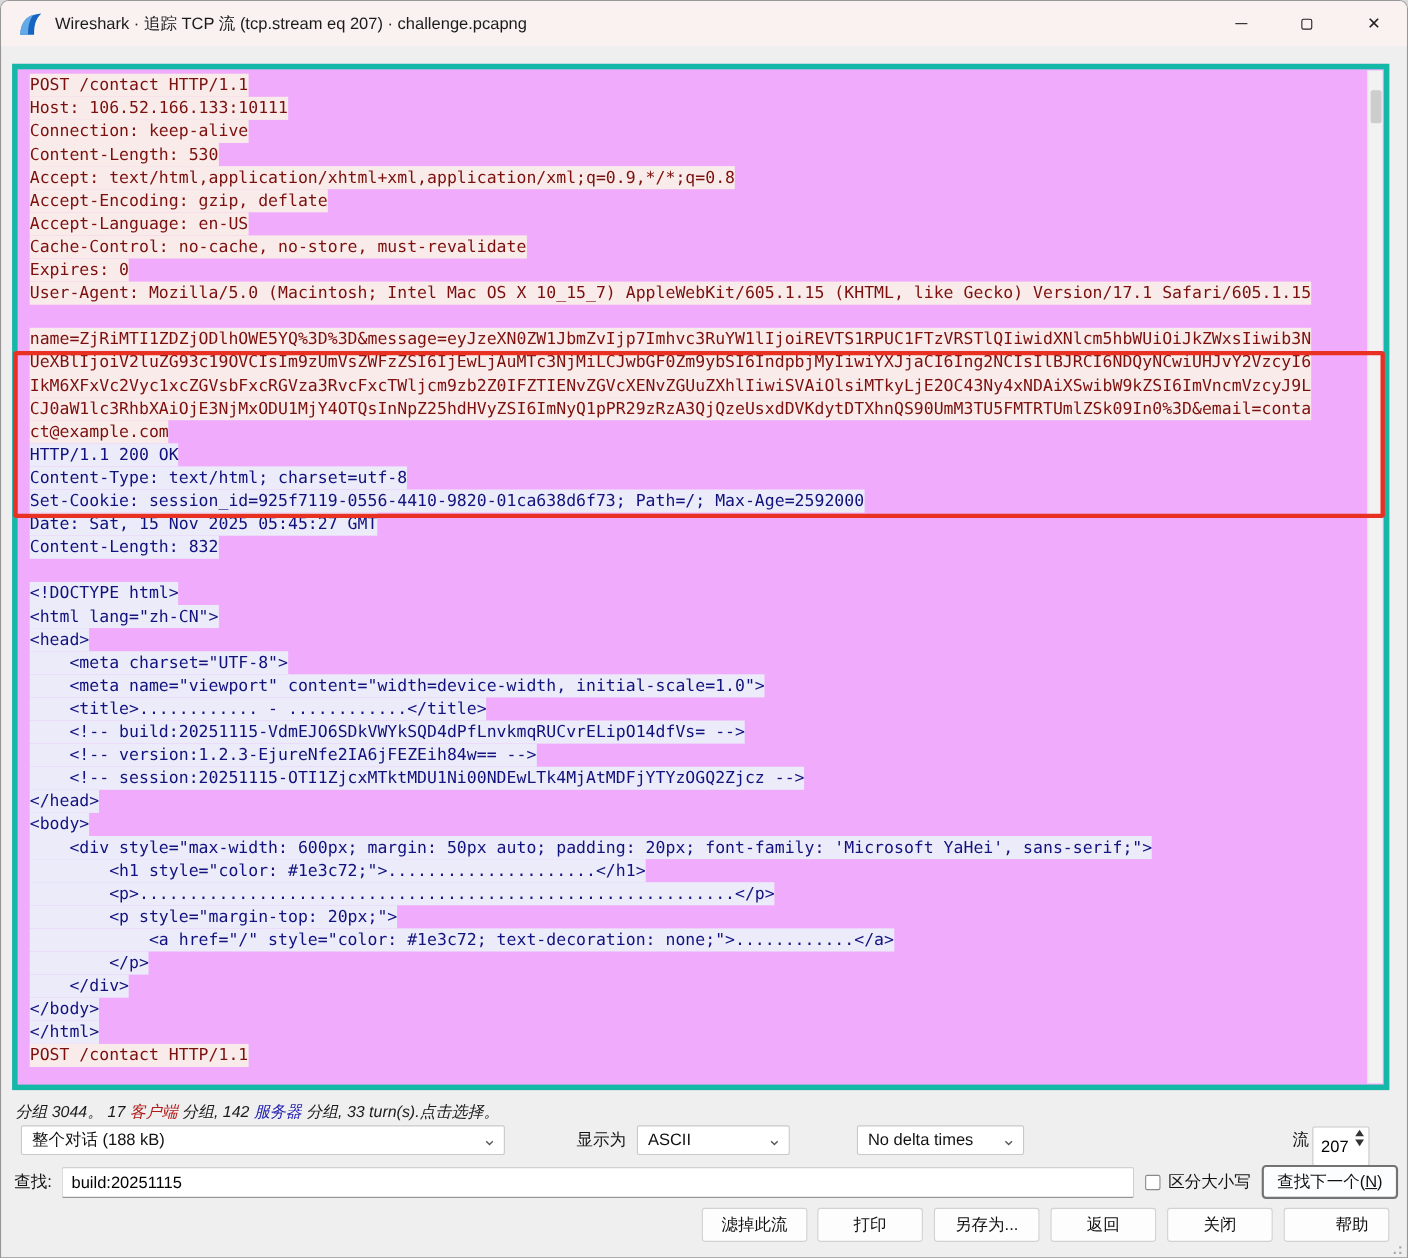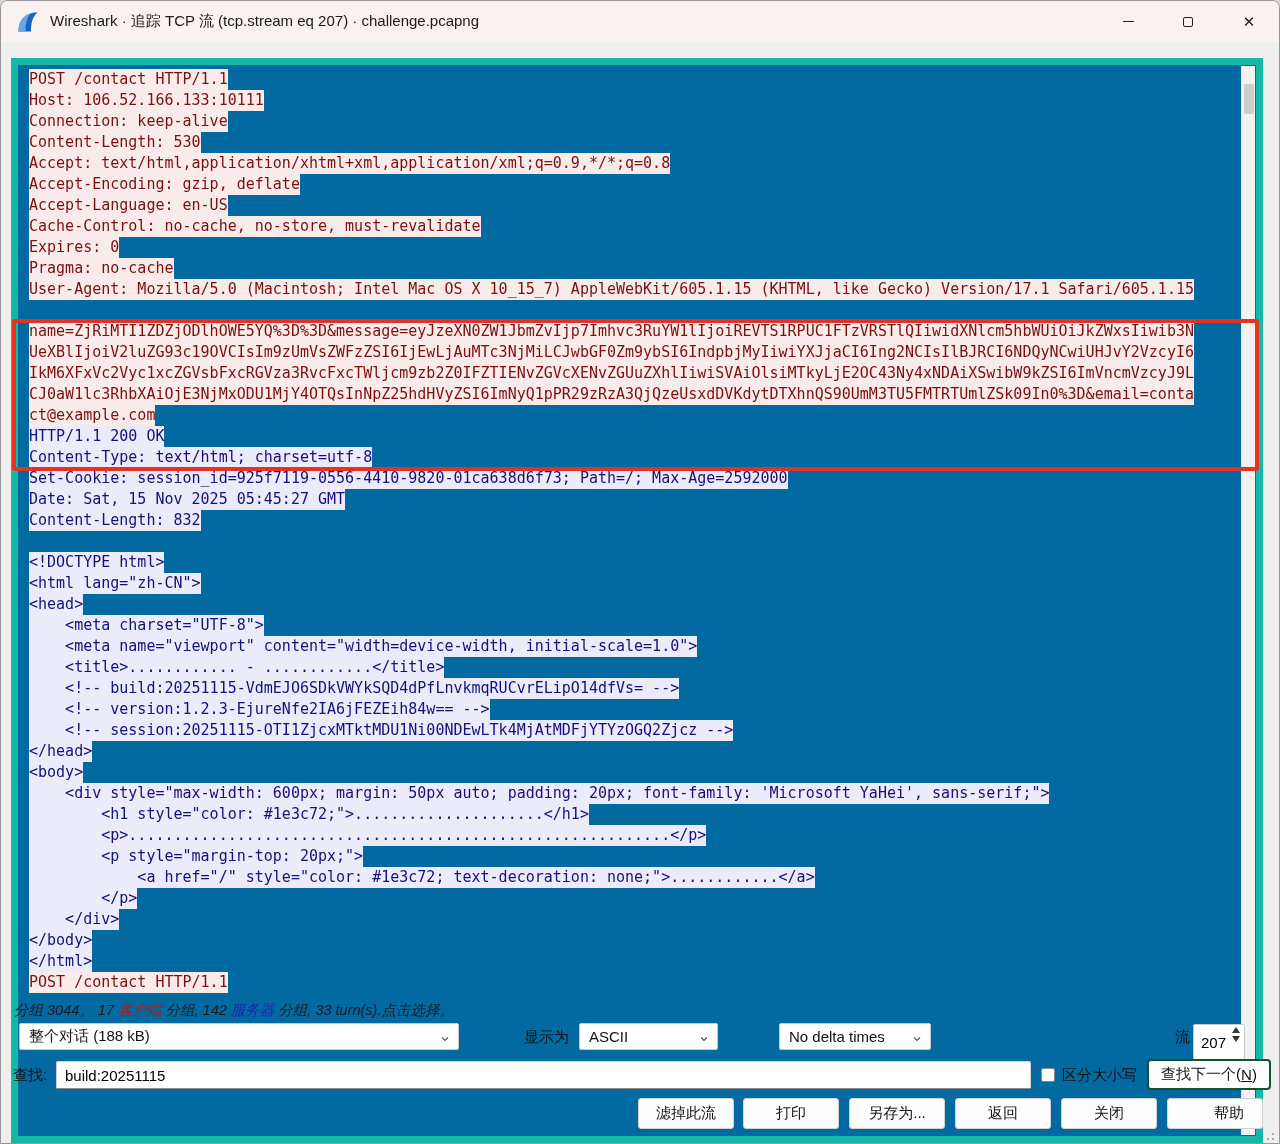--- a/index.html
+++ b/index.html
@@ -25,22 +25,22 @@
   }
   .win-btn.min  { left:1104px; }
   .win-btn.max  { left:1164px; }
   .win-btn.close{ left:1225px; }
   .glyph-min { width:11px; height:1px; background:#222; }
   .glyph-max { width:10px; height:10px; border:1px solid #222; border-radius:2px; }
   .glyph-close { font-size:15px; line-height:1; }
 
   
   .content {
-    position:absolute; left:10px; top:57px; width:1252px; height:1085px;
-    background:#0369a1; border:7px solid #14b8a6; overflow:hidden;
+    position:absolute; left:10px; top:57px; width:1252px; height:933px;
+    background:#f0abfc; border:5px solid #14b8a6; overflow:hidden;
     padding:4px 16px 0 11px;
   }
   .ln {
     height:21px; font-family:"DejaVu Sans Mono","Liberation Mono",monospace;
     font-size:15px; line-height:21px; white-space:pre;
   }
   .ln span { display:inline-block; height:21px; }
   .ln.client span { background:#f9ebe9; color:#7b100e; }
   .ln.server span { background:#ebebf9; color:#12127e; }
 
@@ -96,21 +96,21 @@
     font-size:15px; padding:0 8px; font-family:"Liberation Sans","DejaVu Sans",sans-serif;
     color:#000; background:#fff; outline:none;
   }
   .case-box {
     position:absolute; left:1040px; top:1067px; width:14px; height:14px;
     background:#fff; border:1px solid #8a8a8a; border-radius:2px;
   }
   .case-label { left:1061px; top:1060px; line-height:28px; }
   .find-next-btn {
     position:absolute; left:1146px; top:1058px; width:124px; height:31px;
-    background:#fbfdff; border:2px solid #14532d; border-radius:4px;
+    background:#fbfdff; border:2px solid #737373; border-radius:4px;
     font-size:15px; color:#111; display:flex; align-items:center; justify-content:center;
   }
   .find-next-btn u { text-decoration:underline; }
 
   
   .btn {
     position:absolute; top:1097px; height:31px; width:96px;
     background:#fdfdfd; border:1px solid #d2d2d2; border-radius:3px;
     font-size:15px; color:#111; display:flex; align-items:center; justify-content:center;text-align:right;
   }
@@ -154,21 +154,20 @@
   <div class="content" id="stream-pane">
     <div class="ln client"><span>POST /contact HTTP/1.1</span></div>
       <div class="ln client"><span>Host: 106.52.166.133:10111</span></div>
       <div class="ln client"><span>Connection: keep-alive</span></div>
       <div class="ln client"><span>Content-Length: 530</span></div>
       <div class="ln client"><span>Accept: text/html,application/xhtml+xml,application/xml;q=0.9,*/*;q=0.8</span></div>
       <div class="ln client"><span>Accept-Encoding: gzip, deflate</span></div>
       <div class="ln client"><span>Accept-Language: en-US</span></div>
       <div class="ln client"><span>Cache-Control: no-cache, no-store, must-revalidate</span></div>
       <div class="ln client"><span>Expires: 0</span></div>
-      <div class="ln client"><span>Pragma: no-cache</span></div>
       <div class="ln client"><span>User-Agent: Mozilla/5.0 (Macintosh; Intel Mac OS X 10_15_7) AppleWebKit/605.1.15 (KHTML, like Gecko) Version/17.1 Safari/605.1.15</span></div>
       <div class="ln blank"></div>
       <div class="ln client"><span>name=ZjRiMTI1ZDZjODlhOWE5YQ%3D%3D&amp;message=eyJzeXN0ZW1JbmZvIjp7Imhvc3RuYW1lIjoiREVTS1RPUC1FTzVRSTlQIiwidXNlcm5hbWUiOiJkZWxsIiwib3N</span></div>
       <div class="ln client"><span>UeXBlIjoiV2luZG93c19OVCIsIm9zUmVsZWFzZSI6IjEwLjAuMTc3NjMiLCJwbGF0Zm9ybSI6IndpbjMyIiwiYXJjaCI6Ing2NCIsIlBJRCI6NDQyNCwiUHJvY2VzcyI6</span></div>
       <div class="ln client"><span>IkM6XFxVc2Vyc1xcZGVsbFxcRGVza3RvcFxcTWljcm9zb2Z0IFZTIENvZGVcXENvZGUuZXhlIiwiSVAiOlsiMTkyLjE2OC43Ny4xNDAiXSwibW9kZSI6ImVncmVzcyJ9L</span></div>
       <div class="ln client"><span>CJ0aW1lc3RhbXAiOjE3NjMxODU1MjY4OTQsInNpZ25hdHVyZSI6ImNyQ1pPR29zRzA3QjQzeUsxdDVKdytDTXhnQS90UmM3TU5FMTRTUmlZSk09In0%3D&amp;email=conta</span></div>
       <div class="ln client"><span>ct@example.com</span></div>
       <div class="ln server"><span>HTTP/1.1 200 OK</span></div>
       <div class="ln server"><span>Content-Type: text/html; charset=utf-8</span></div>
       <div class="ln server"><span>Set-Cookie: session_id=925f7119-0556-4410-9820-01ca638d6f73; Path=/; Max-Age=2592000</span></div>

